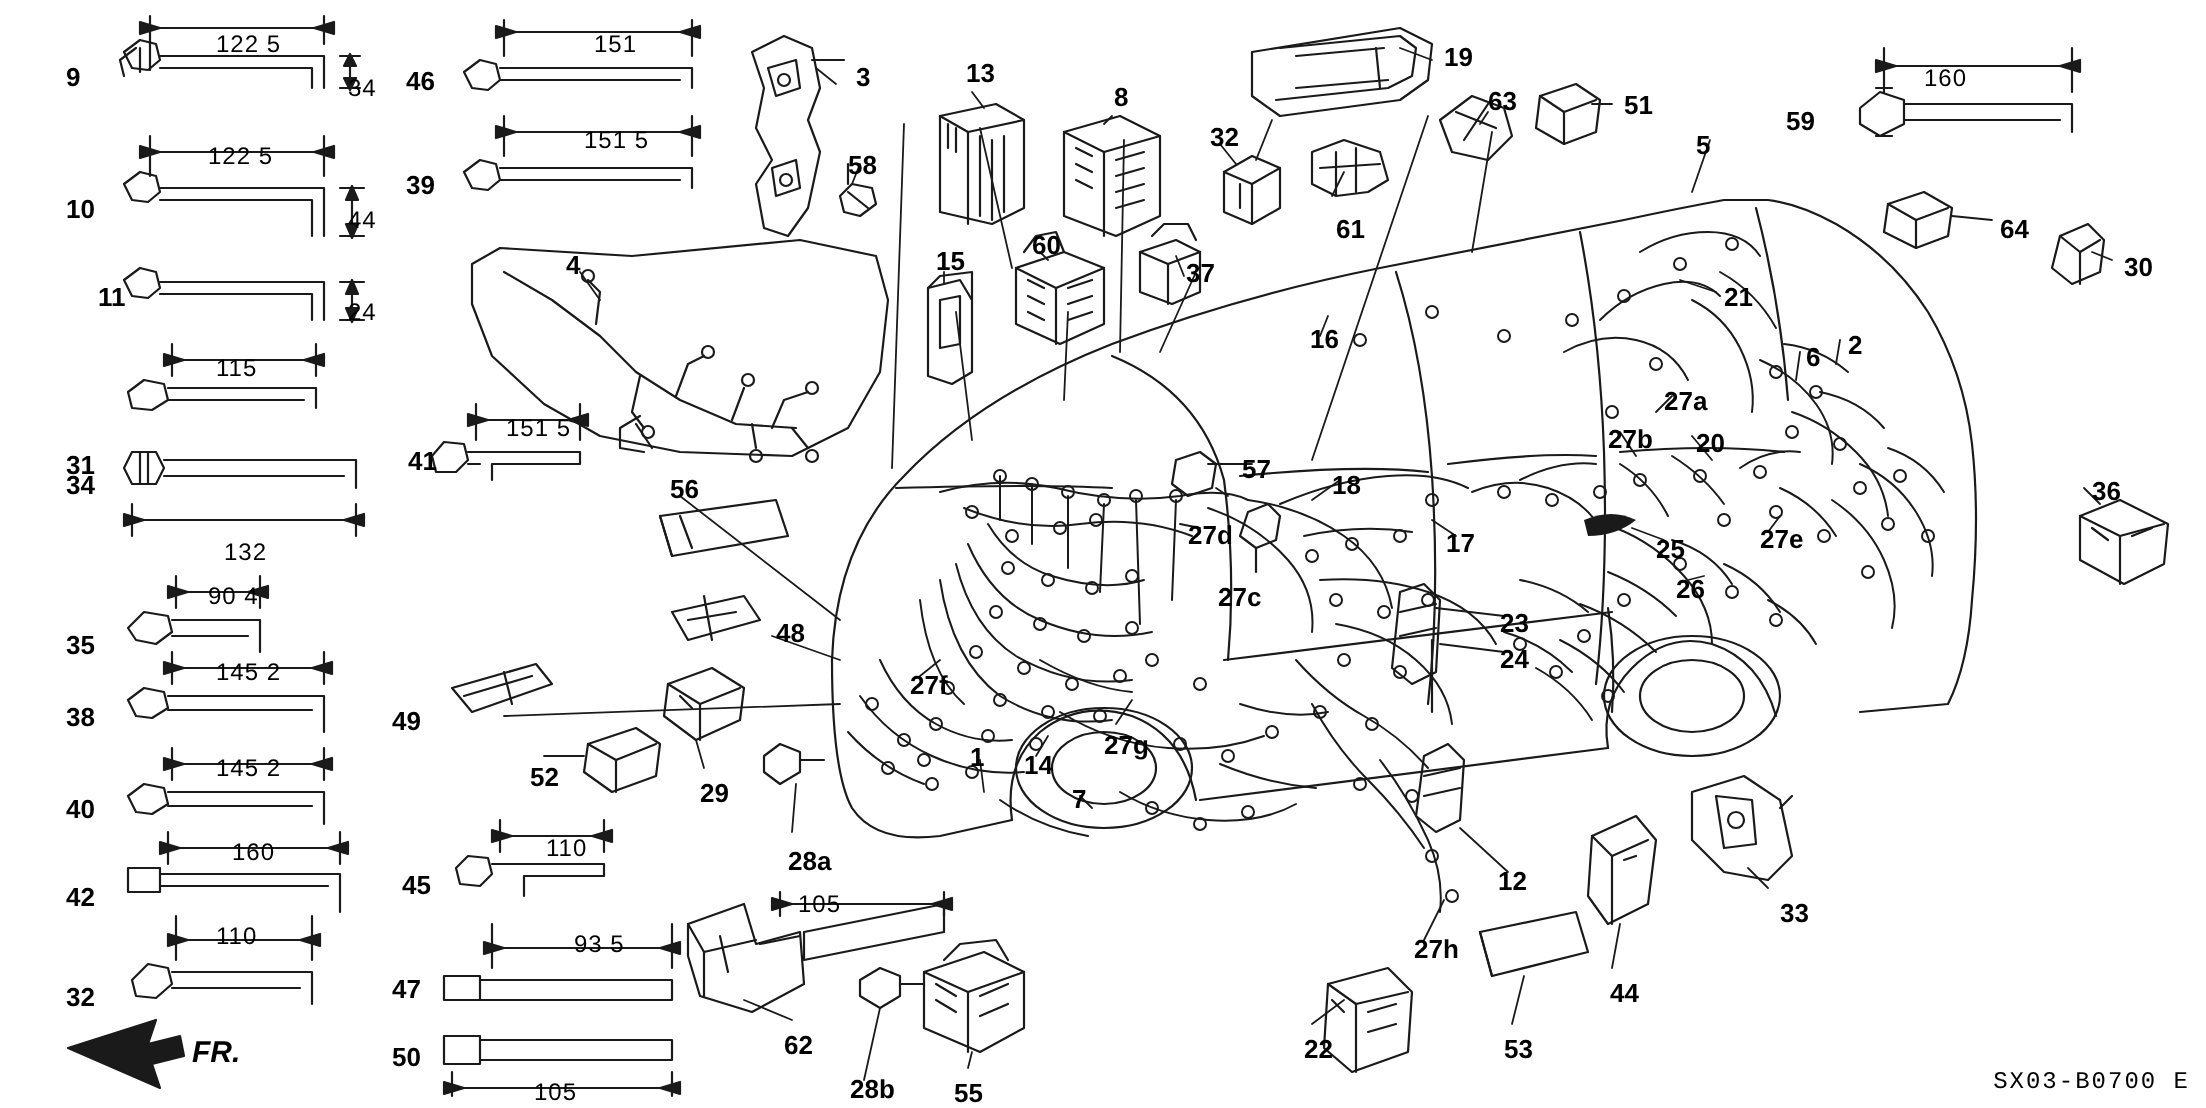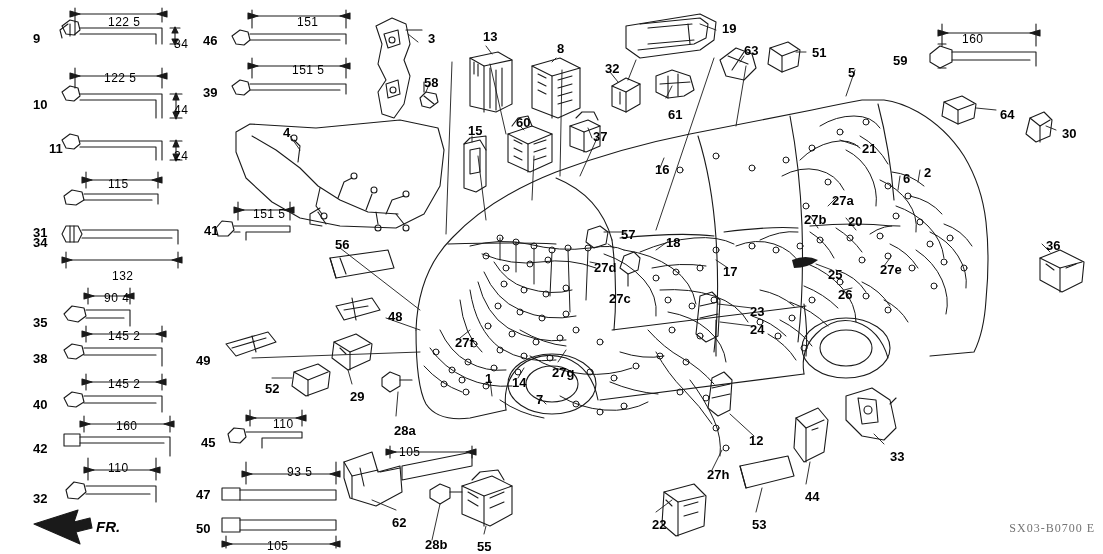--- a/index.html
+++ b/index.html
@@ -26,24 +26,24 @@
     font-family:"Liberation Sans", sans-serif;
     font-size:12px;
     color:#000;
     white-space:nowrap;
     line-height:1;
     letter-spacing:0.5px;
   }
   .code {
     position:absolute;
     right:8px;
-    bottom:18px;
-    font-family:Liberation Serif, serif;
+    bottom:6px;
+    font-family:Liberation Mono, monospace;
     font-size:12px;
-    color:#737373;
+    color:#000000;
     letter-spacing:1px;
   }
   .fr {
     position:absolute;
     font-family:"Liberation Sans", sans-serif;
     font-size:15px;
     font-weight:bold;
     font-style:italic;
     color:#000;
   }

